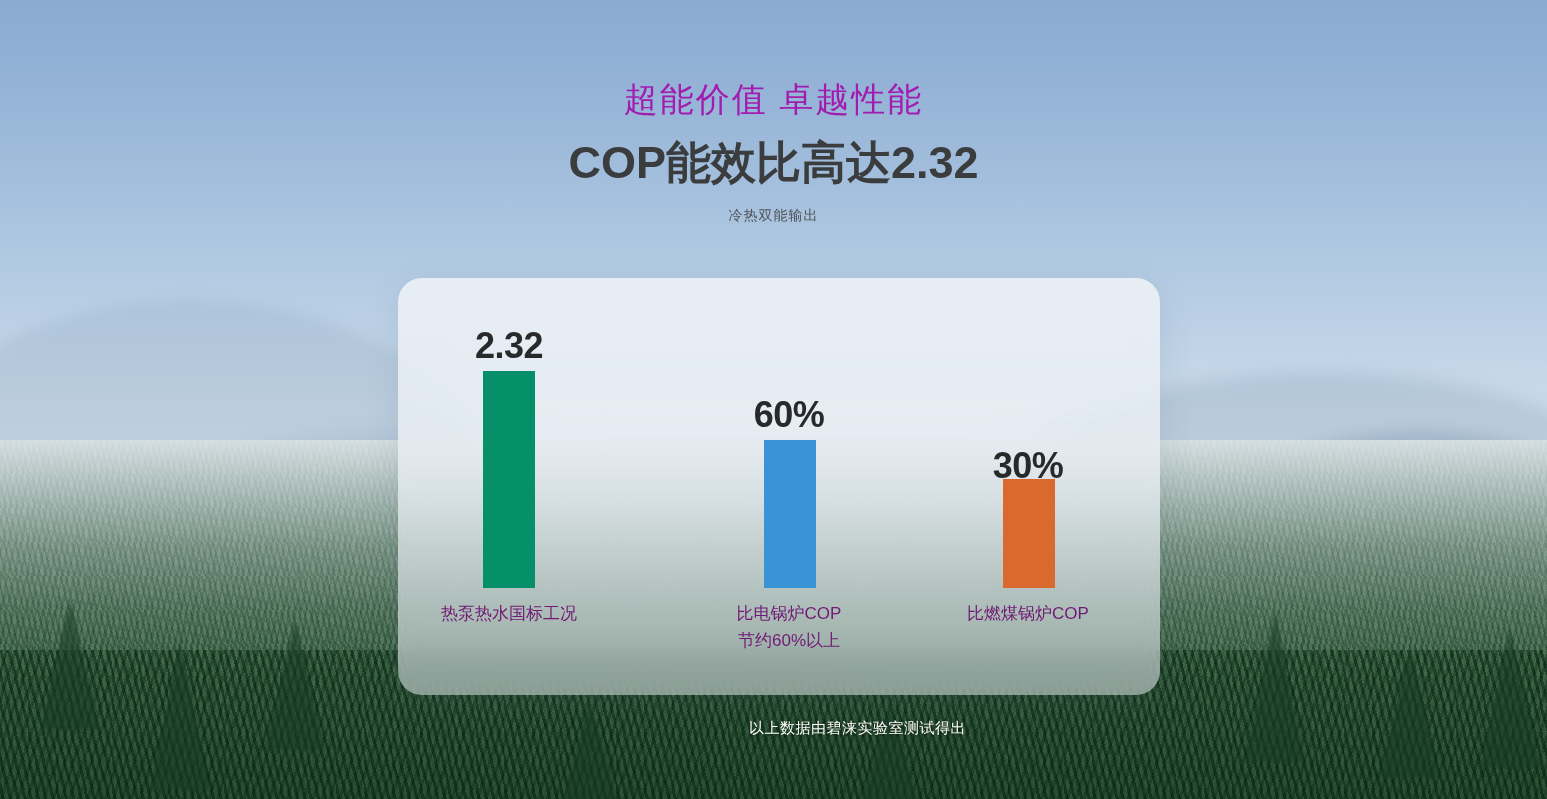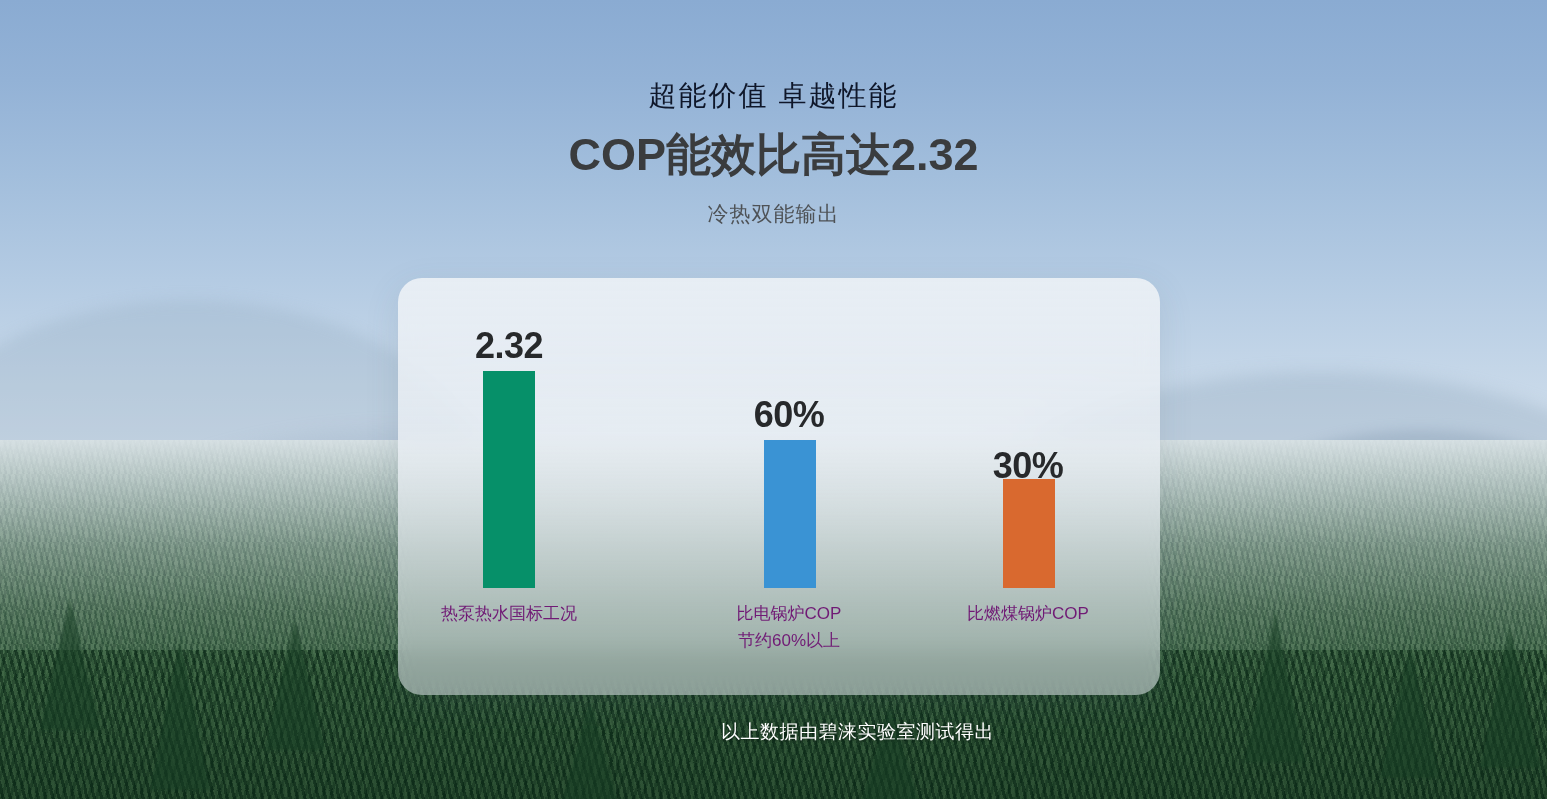--- a/index.html
+++ b/index.html
@@ -130,36 +130,36 @@
   }
 
   
   .header {
     position: absolute;
     left: 0; right: 0; top: 78px;
     text-align: center;
     z-index: 5;
   }
   .eyebrow {
-    font-size: 28px;
+    font-size: 34px;
     letter-spacing: 2px;
-    color: #0f172a;
+    color: #a21caf;
     font-weight: 400;
     line-height: 1.25;
   }
   .headline {
     font-size: 45px;
     font-weight: 700;
     color: #3a3c3e;
     letter-spacing: 0px;
     line-height: 1.35;
     margin-top: 12px;
   }
   .subline {
-    font-size: 21px;
+    font-size: 14px;
     color: #4e5256;
     font-weight: 400;
     letter-spacing: 1px;
     margin-top: 14px;
   }
 
   
   .card {
     position: absolute;
     left: 398px; top: 278px;
@@ -215,21 +215,21 @@
   .g1 { left: -9px;  height: 417px; }
   .g2 { left: 271px; height: 417px; }
   .g3 { left: 510px; height: 417px; }
 
   
   .footnote {
     position: absolute;
     left: 0; right: 0;
     top: 719px;
     text-align: center;
-    font-size: 19px;
+    font-size: 15px;
     color: #ffffff;
     letter-spacing: 0.5px;
     text-shadow: 0 1px 3px rgba(0,0,0,0.45);
     z-index: 7;
   }
   .footnote span { margin-left: 168px; }
 </style>
 </head>
 <body>
 

